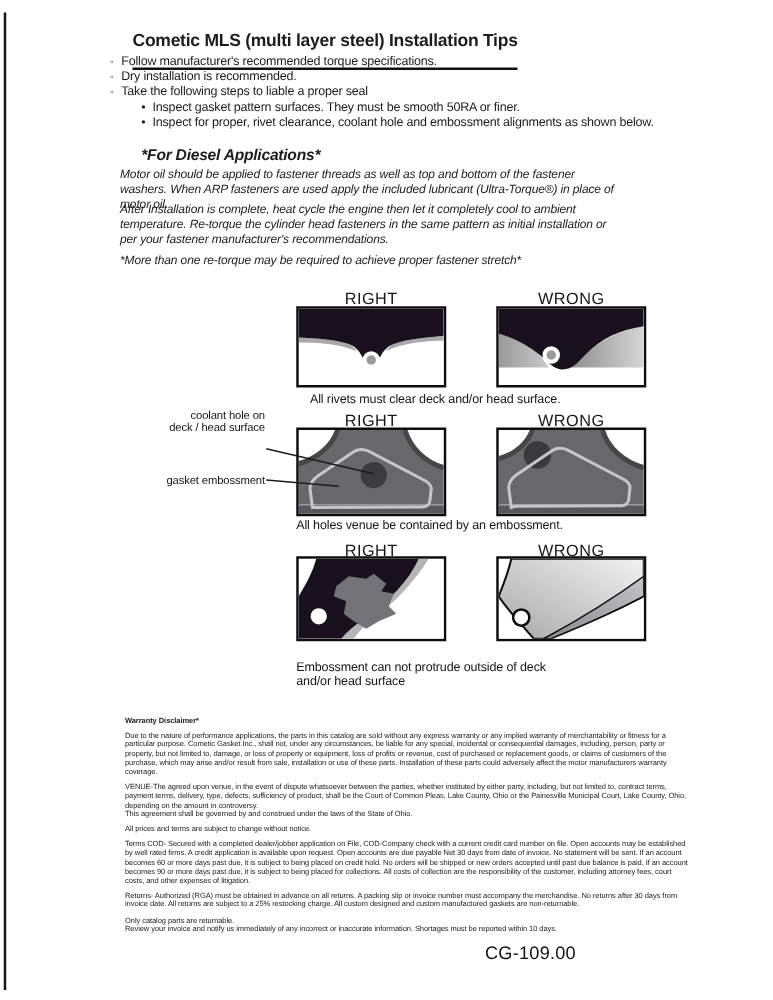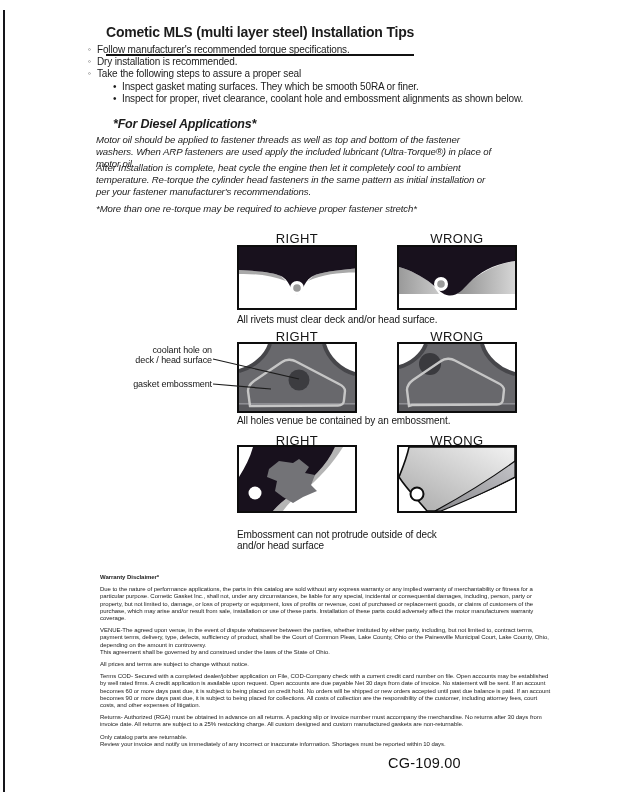--- a/index.html
+++ b/index.html
@@ -54,25 +54,25 @@
     <div class="b-row">
       <span class="mark">◦</span>
       <span>Follow manufacturer's recommended torque specifications.</span>
     </div>
     <div class="b-row">
       <span class="mark">◦</span>
       <span>Dry installation is recommended.</span>
     </div>
     <div class="b-row">
       <span class="mark">◦</span>
-      <span>Take the following steps to assure a proper seal</span>
+      <span>Take the following steps to liable a proper seal</span>
     </div>
     <div class="b-row sub">
       <span class="mark">•</span>
-      <span>Inspect gasket mating surfaces.  They which be smooth 50RA or finer.</span>
+      <span>Inspect gasket pattern surfaces.  They must be smooth 50RA or finer.</span>
     </div>
     <div class="b-row sub">
       <span class="mark">•</span>
       <span>Inspect for proper, rivet clearance, coolant hole and embossment alignments as shown below.</span>
     </div>
   </div>
 
   <div class="abs diesel-h">*For Diesel Applications*</div>
   <div class="abs para p1">Motor oil should be applied to fastener threads as well as top and bottom of the fastener washers. When ARP fasteners are used apply the included lubricant (Ultra-Torque®) in place of motor oil.</div>
   <div class="abs para p3">*More than one re-torque may be required to achieve proper fastener stretch*</div>
@@ -104,26 +104,26 @@
         </linearGradient>
       </defs>
       <rect x="0" y="0" width="116" height="61" fill="#ffffff"></rect>
       <path d="M0,20 C11,23 23,29 33,37 L40,47 L0,47 Z" fill="url(#gL)"></path>
       <path d="M116,14 C96,17 80,26 66,39 L58,47 L116,47 Z" fill="url(#gR)"></path>
       <path d="M0,0 H116 V14 C96,17 82,24 70,36 C63,43 59,49 50,48.5 C43,47.5 40,43 33,37 C23,29 11,23 0,20 Z" fill="#18111d"></path>
       <circle cx="42" cy="37" r="7" fill="#ffffff"></circle>
       <circle cx="42" cy="37" r="3.8" fill="#9a9a9a"></circle>
     </svg>
   </div>
-  <div class="abs caption" style="left:237px; top:314px;">All rivets must clear deck and/or head surface.</div>
+  <div class="abs caption" style="left:248px; top:314px;">All rivets must clear deck and/or head surface.</div>
 
   <div class="abs dg-head" style="left:237px; top:329px;">RIGHT</div>
   <div class="abs dg-head" style="left:397px; top:329px;">WRONG</div>
 
-  <div class="abs lbl" style="left:104px; top:345px; width:108px;">
+  <div class="abs lbl" style="left:104px; top:327px; width:108px;">
     <div>coolant hole on</div>
     <div>deck / head surface</div>
   </div>
   <div class="abs lbl" style="left:104px; top:379px; width:108px;">gasket embossment</div>
 
   <div class="abs dbox" style="left:237px; top:342px;">
     <svg width="116" height="67" viewBox="0 0 116 67">
       <rect x="0" y="0" width="116" height="67" fill="#68686c"></rect>
       <rect x="0" y="60" width="116" height="7" fill="#58585c"></rect>
       <rect x="0" y="59.4" width="116" height="1" fill="#a8a8ac"></rect>

